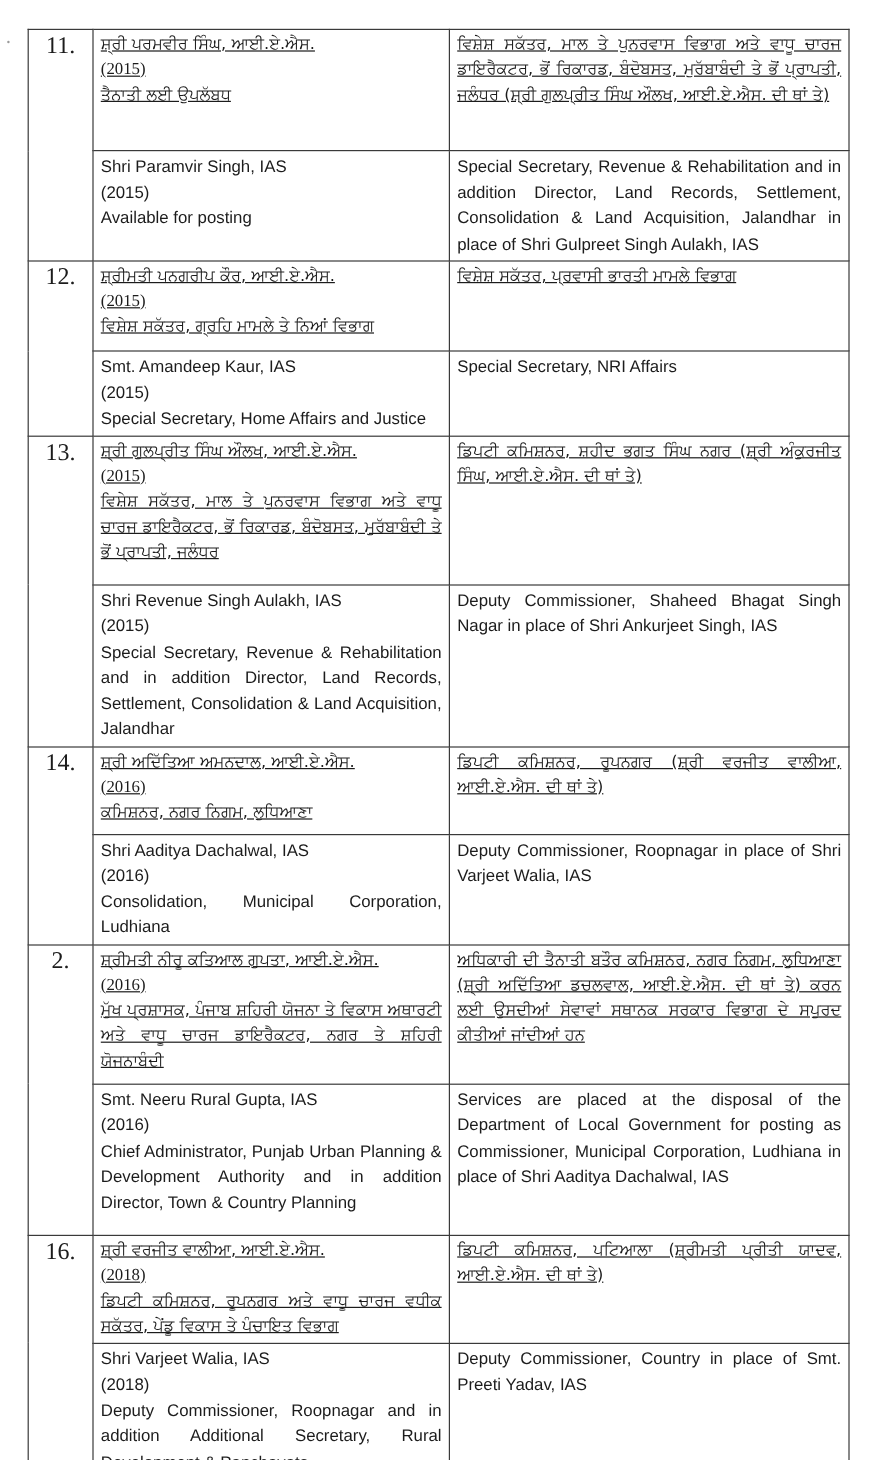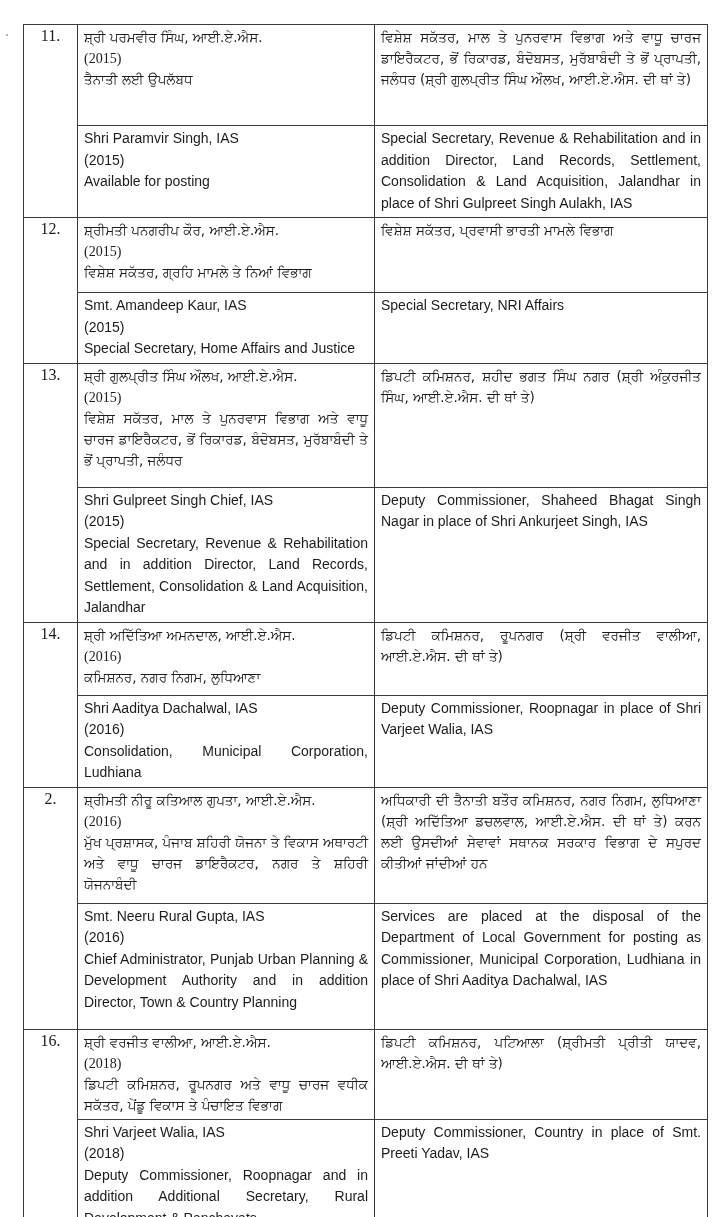--- a/index.html
+++ b/index.html
@@ -5,22 +5,22 @@
   html, body { margin: 0; padding: 0; background: #ffffff; }
   body { width: 727px; height: 1217px; position: relative; overflow: hidden;
          font-family: "Liberation Serif", "DejaVu Serif", serif; color: #1c1c1c; }
   .page-mark { position: absolute; left: 6px; top: 34px; width: 2px; height: 2px; background: #9a9a9a; border-radius: 1px; }
   table.transfers { position: absolute; left: 23px; top: 24px; width: 684px;
                     border-collapse: collapse; table-layout: fixed; }
   table.transfers td { border: 1px solid #3a3a3a; vertical-align: top; padding: 2px 6px 3px 6px; }
   col.c-num { width: 54px; }
   col.c-off { width: 297px; }
   col.c-post { width: 333px; }
-  td.num { text-align: center; font-size: 16px; padding-top: 3px; }
-  .pa { font-family: "DejaVu Sans", "Liberation Sans", sans-serif; font-size: 13.5px; line-height: 21px; }
+  td.num { text-align: center; font-size: 20px; padding-top: 3px; }
+  .pa { font-family: "DejaVu Sans", "Liberation Sans", sans-serif; font-size: 13.5px; line-height: 21px; text-decoration: underline; }
   .en { font-family: Liberation Sans, sans-serif; font-size: 14px; line-height: 21.5px; }
   .line { display: block; }
   .justify { text-align: justify; }
   .yr { font-family: "Liberation Serif", serif; font-size: 14px; }
   .post-cell { text-align: justify; }
 </style>
 </head>
 <body>
 
 <div class="page-mark"></div>
@@ -73,21 +73,21 @@
       <td class="num" rowspan="2">13.</td>
       <td class="pa justify">
         <span class="line">ਸ਼੍ਰੀ ਗੁਲਪ੍ਰੀਤ ਸਿੰਘ ਔਲਖ, ਆਈ.ਏ.ਐਸ.</span>
         <span class="line yr">(2015)</span>
         <span class="line justify">ਵਿਸ਼ੇਸ਼ ਸਕੱਤਰ, ਮਾਲ ਤੇ ਪੁਨਰਵਾਸ ਵਿਭਾਗ ਅਤੇ ਵਾਧੂ ਚਾਰਜ ਡਾਇਰੈਕਟਰ, ਭੋਂ ਰਿਕਾਰਡ, ਬੰਦੋਬਸਤ, ਮੁਰੱਬਾਬੰਦੀ ਤੇ ਭੋਂ ਪ੍ਰਾਪਤੀ, ਜਲੰਧਰ</span>
       </td>
       <td class="pa post-cell">ਡਿਪਟੀ ਕਮਿਸ਼ਨਰ, ਸ਼ਹੀਦ ਭਗਤ ਸਿੰਘ ਨਗਰ (ਸ਼੍ਰੀ ਅੰਕੁਰਜੀਤ ਸਿੰਘ, ਆਈ.ਏ.ਐਸ. ਦੀ ਥਾਂ ਤੇ)</td>
     </tr>
     <tr style="height:117px;">
       <td class="en justify">
-        <span class="line">Shri Gulpreet Singh Chief, IAS</span>
+        <span class="line">Shri Revenue Singh Aulakh, IAS</span>
         <span class="line">(2015)</span>
         <span class="line justify">Special Secretary, Revenue &amp; Rehabilitation and in addition Director, Land Records, Settlement, Consolidation &amp; Land Acquisition, Jalandhar</span>
       </td>
       <td class="en post-cell">Deputy Commissioner, Shaheed Bhagat Singh Nagar in place of Shri Ankurjeet Singh, IAS</td>
     </tr>
 
     <tr style="height:73px;">
       <td class="num" rowspan="2">14.</td>
       <td class="pa">
         <span class="line">ਸ਼੍ਰੀ ਅਦਿੱਤਿਆ ਅਮਨਦਾਲ, ਆਈ.ਏ.ਐਸ.</span>

